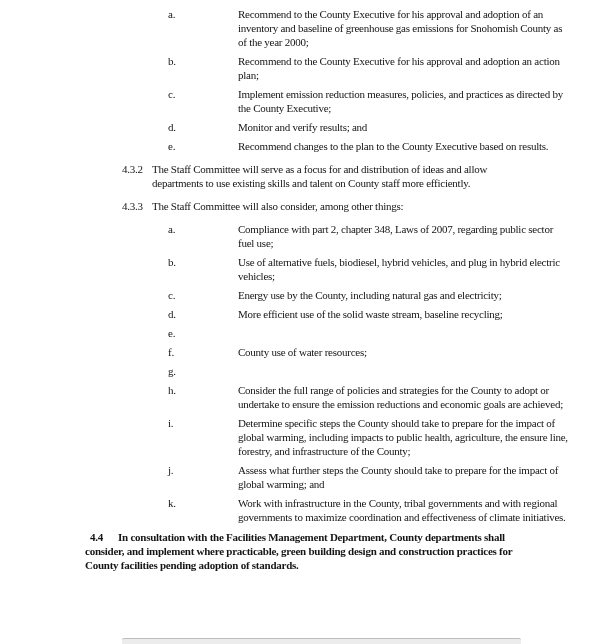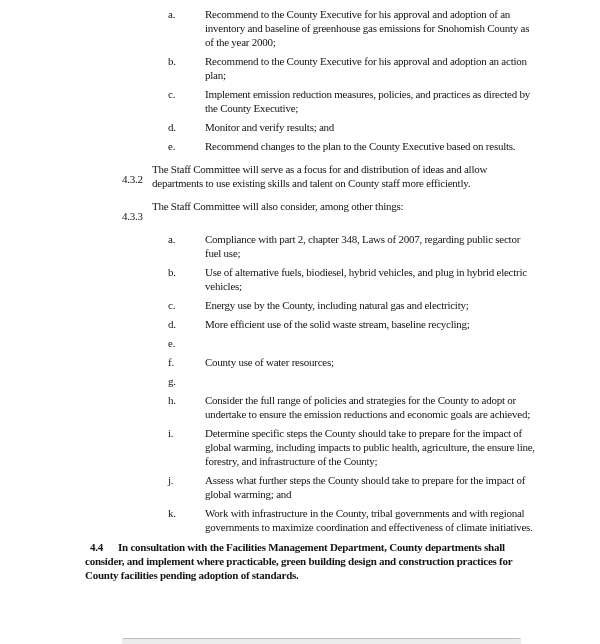--- a/index.html
+++ b/index.html
@@ -19,29 +19,29 @@
     letter-spacing: -0.25px;
     padding-top: 7px;
   }
   
   .li {
     display: flex;
     margin-left: 168px;
     margin-bottom: 5px;
   }
   .li-label { width: 37px; flex-shrink: 0; }
-  .li-text  { width: 332px; }
+  .li-text  { width: 332px; margin-left: 33px; }
   
   .section {
     display: flex;
     margin-left: 122px;
     margin-top: 9px;
     margin-bottom: 9px;
   }
-  .section-num { width: 30px; flex-shrink: 0; margin-top: 10px; }
+  .section-num { width: 30px; flex-shrink: 0; }
   .section-text { width: 372px; }
   
   .closing {
     margin-left: 85px;
     width: 437px;
     margin-top: 6px;
     font-weight: bold;
   }
   .closing-num {
     display: inline-block;

